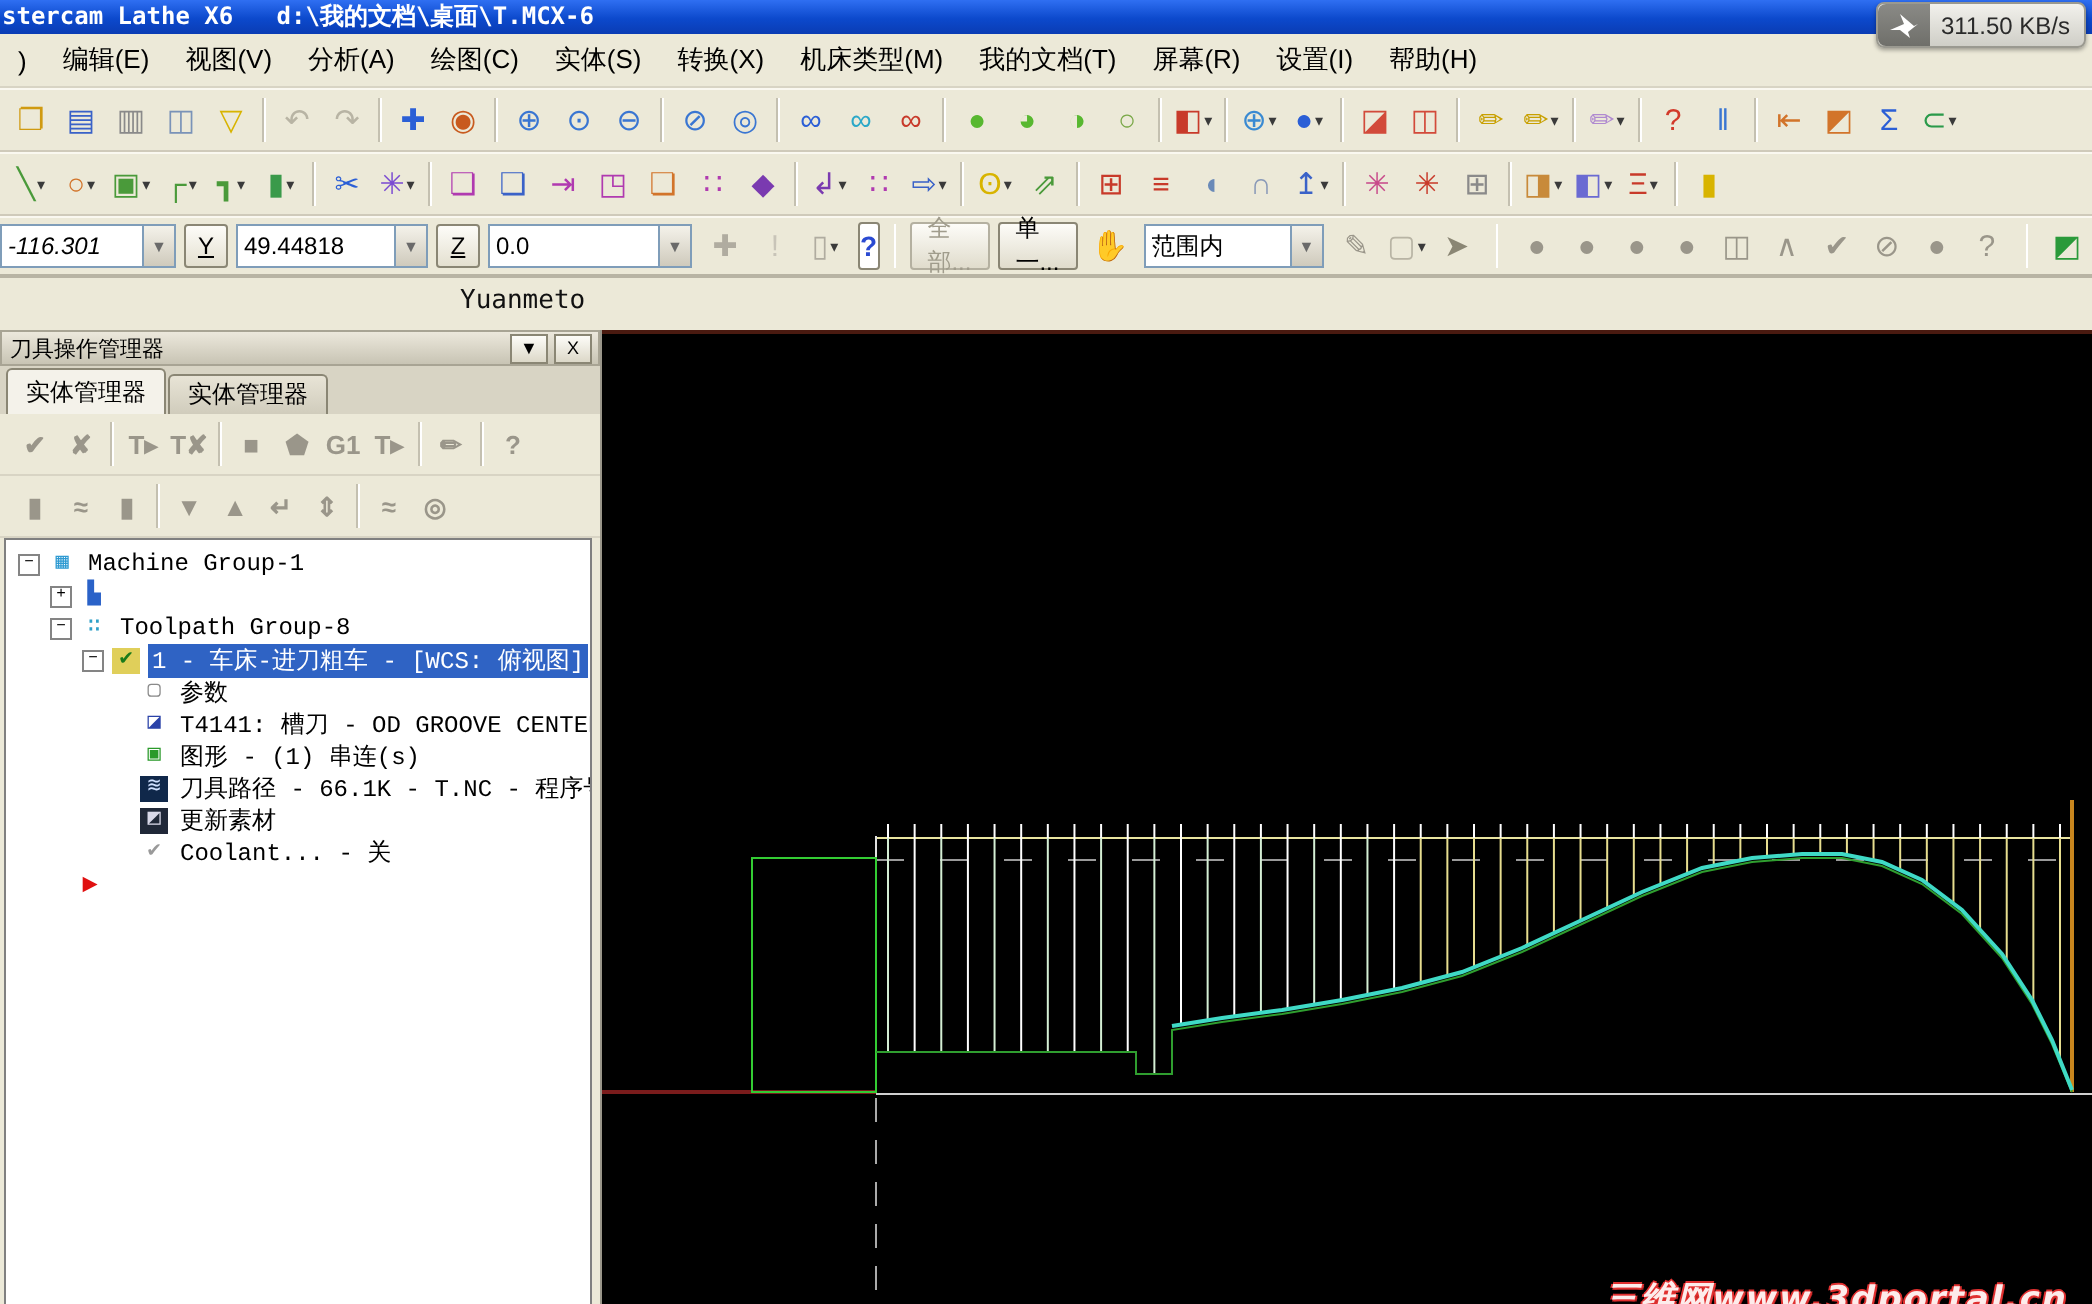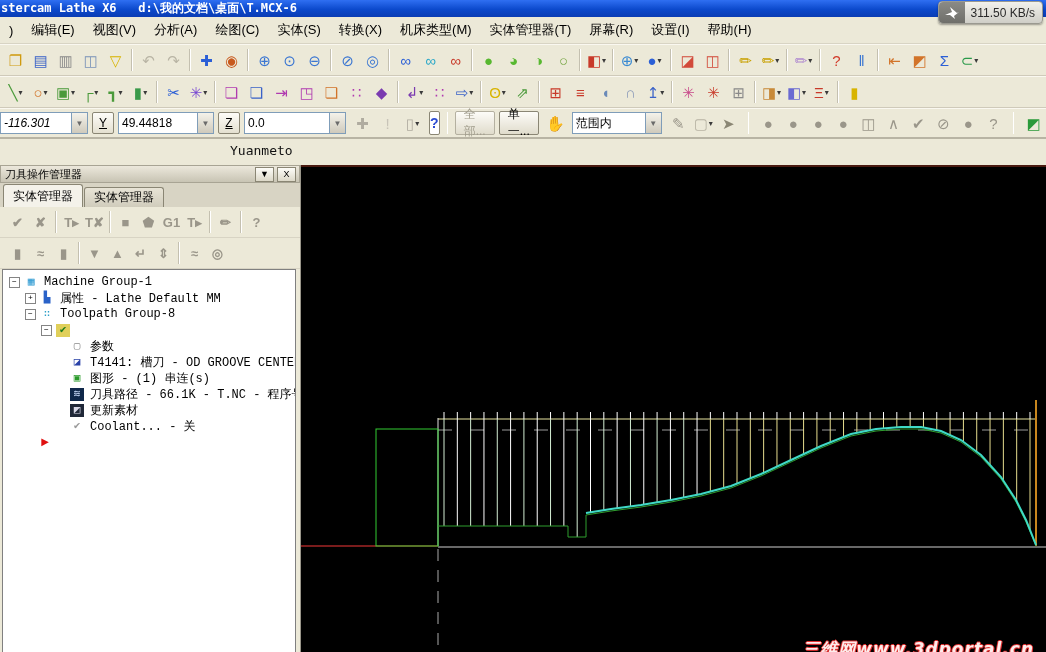--- a/index.html
+++ b/index.html
@@ -72,21 +72,21 @@
 
 <div class="menubar" id="menubar">
     <div class="menu-item">)</div>
     <div class="menu-item">编辑(E)</div>
     <div class="menu-item">视图(V)</div>
     <div class="menu-item">分析(A)</div>
     <div class="menu-item">绘图(C)</div>
     <div class="menu-item">实体(S)</div>
     <div class="menu-item">转换(X)</div>
     <div class="menu-item">机床类型(M)</div>
-    <div class="menu-item">实体管理器(T)</div>
+    <div class="menu-item">我的文档(T)</div>
     <div class="menu-item">屏幕(R)</div>
     <div class="menu-item">设置(I)</div>
     <div class="menu-item">帮助(H)</div>
   </div>
 
 <div class="tb" id="tb1">
     <div class="tbtn">
       <span class="g" style="color: rgb(208, 154, 16);">❐</span>
     </div>
     <div class="tbtn">
@@ -507,30 +507,30 @@
       </div>
     <div class="treebox" id="treebox">
         <div class="trow" style="padding-left: 6px;">
           <span class="expander">−</span>
           <span class="chip" style="color: rgb(46, 154, 210);">▦</span>
           <span class="tlabel">Machine Group-1</span>
         </div>
         <div class="trow" style="padding-left: 22px;">
           <span class="expander">+</span>
           <span class="chip" style="color: rgb(42, 98, 200);">▙</span>
-          <span class="tlabel">属性 - Lathe Default MM</span>
         </div>
         <div class="trow" style="padding-left: 22px;">
           <span class="expander">−</span>
           <span class="chip" style="color: rgb(46, 160, 200);">∷</span>
           <span class="tlabel">Toolpath Group-8</span>
         </div>
         <div class="trow sel" style="padding-left: 38px;">
           <span class="expander">−</span>
           <span class="chip" style="color: rgb(26, 122, 26); background: rgb(224, 207, 90);">✔</span>
+          <span class="tlabel">1 - 车床-进刀粗车 - [WCS: 俯视图]</span>
         </div>
         <div class="trow" style="padding-left: 54px;">
           <span style="width: 13px; flex: 0 0 auto;"></span>
           <span class="chip" style="color: rgb(138, 138, 138);">▢</span>
           <span class="tlabel">参数</span>
         </div>
         <div class="trow" style="padding-left: 54px;">
           <span style="width: 13px; flex: 0 0 auto;"></span>
           <span class="chip" style="color: rgb(42, 66, 168);">◪</span>
           <span class="tlabel">T4141: 槽刀 - OD GROOVE CENTER</span>

